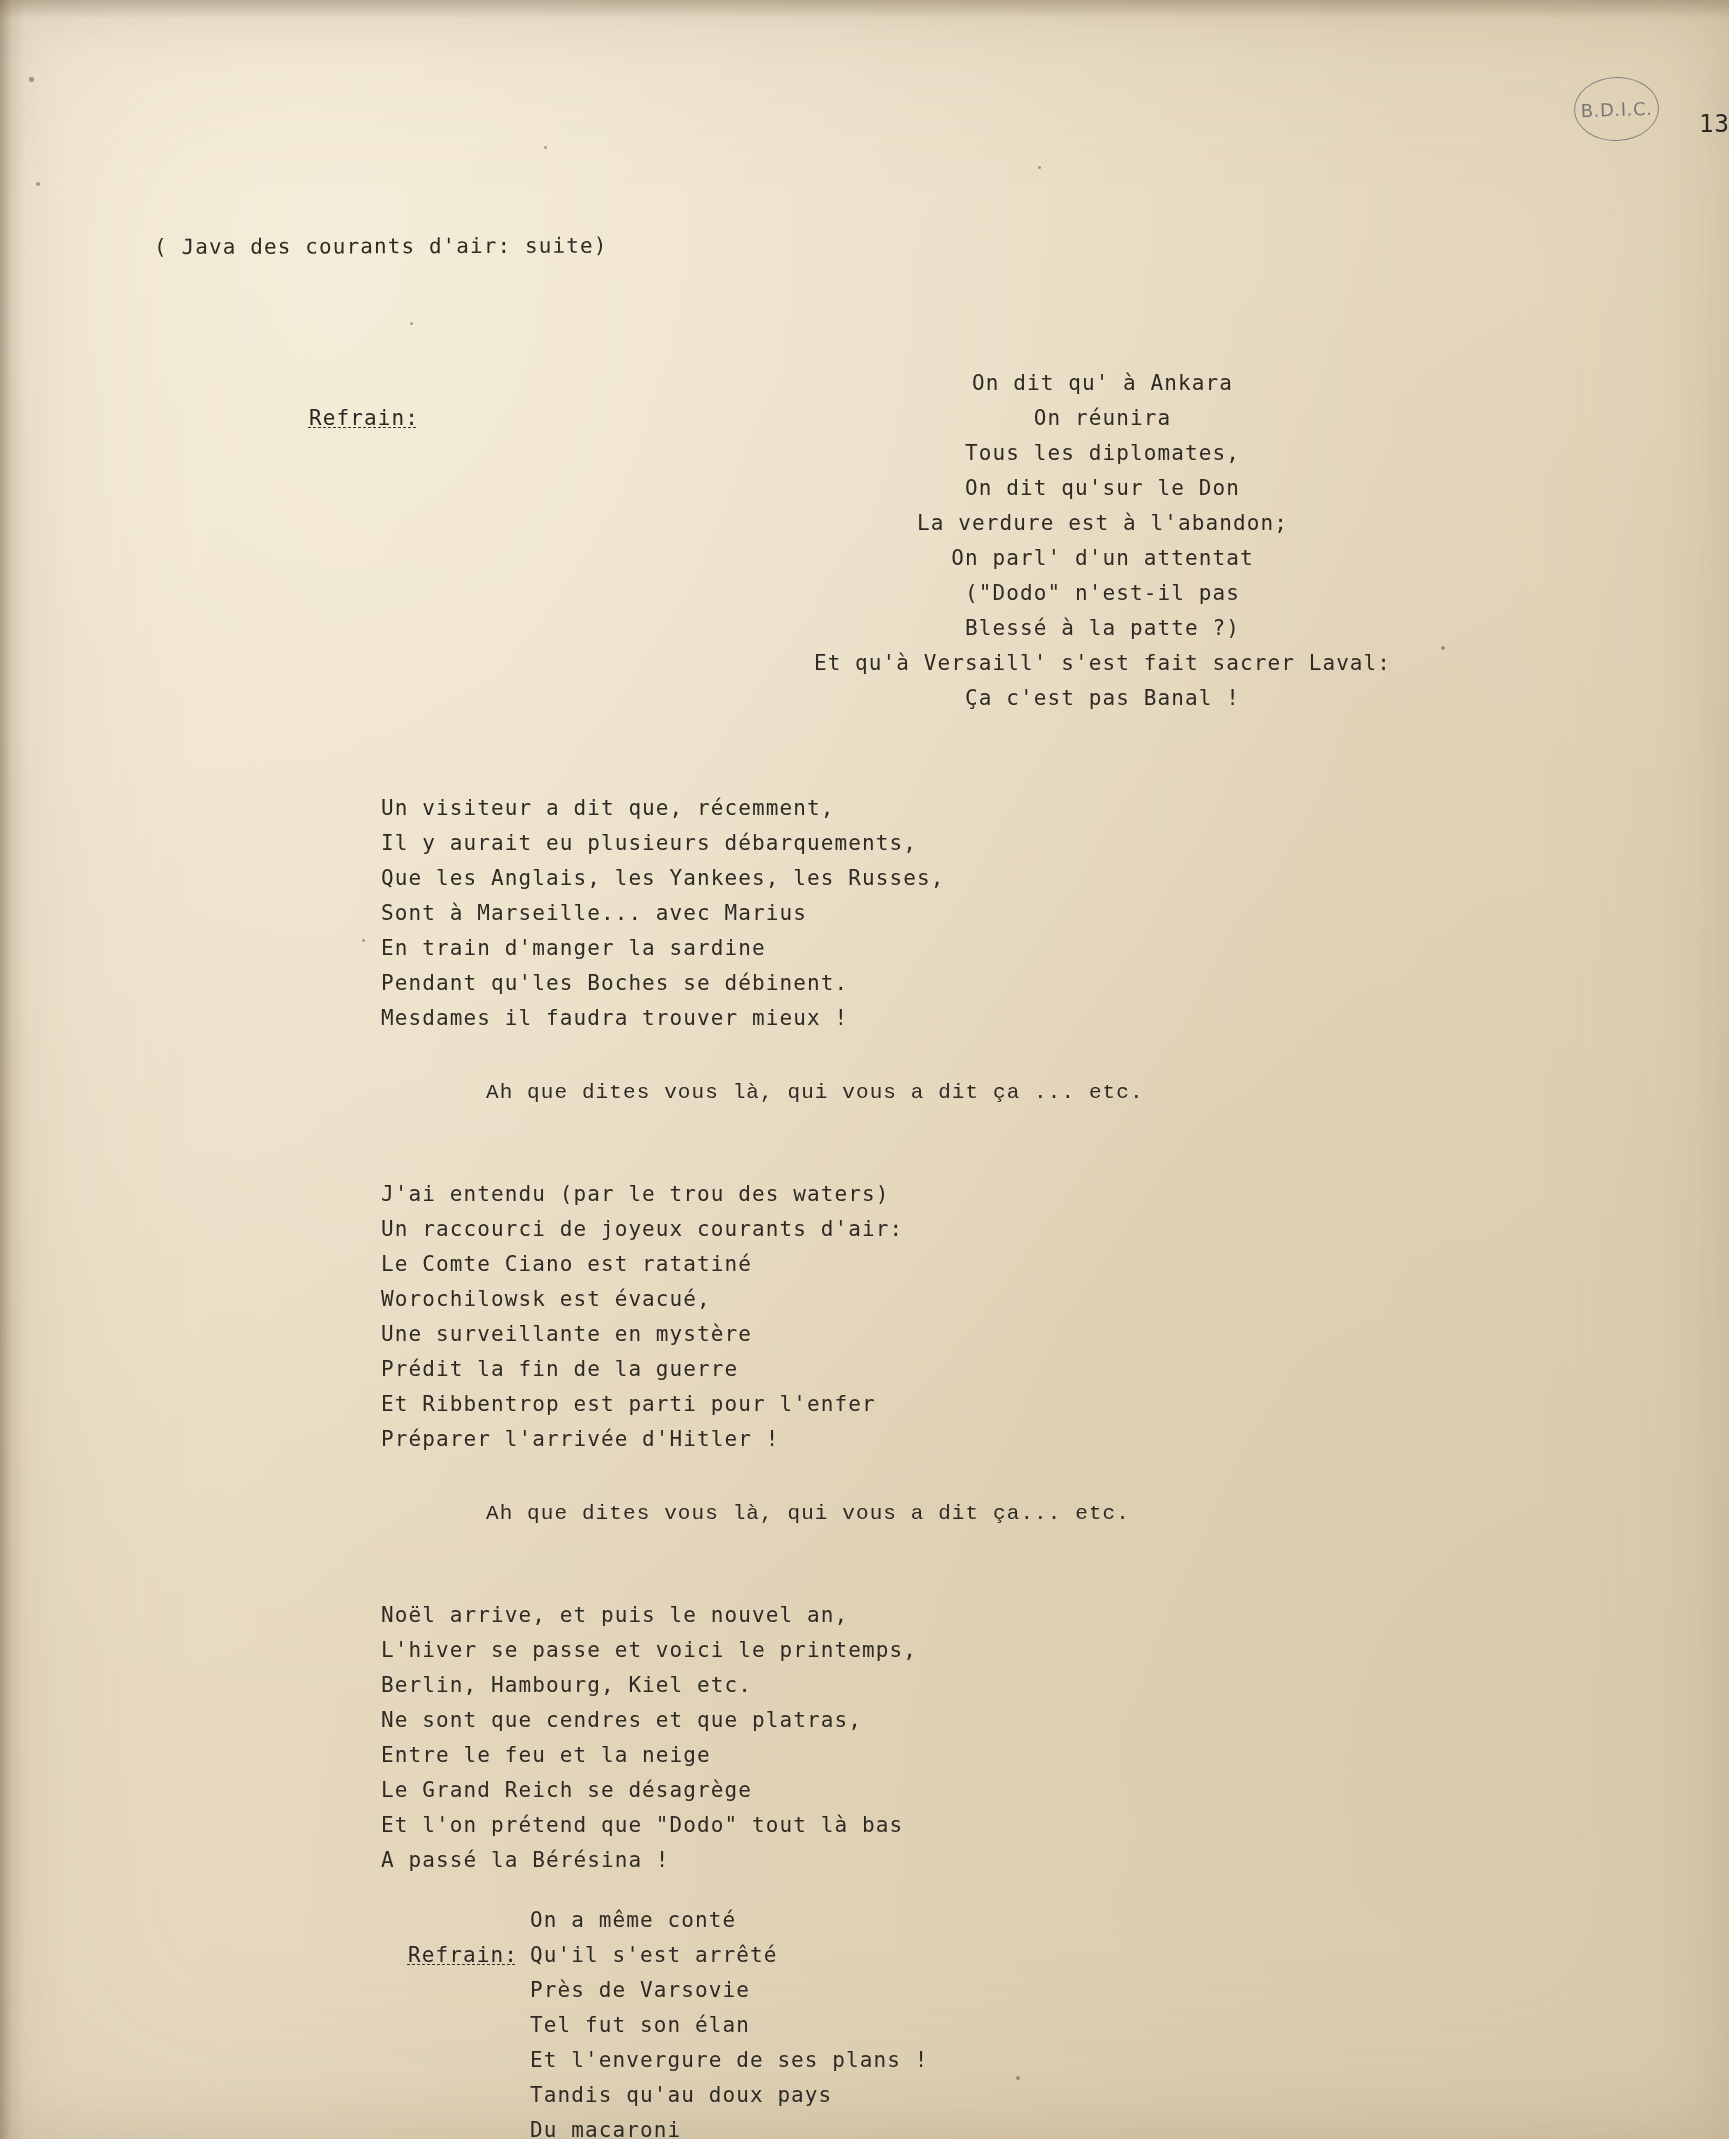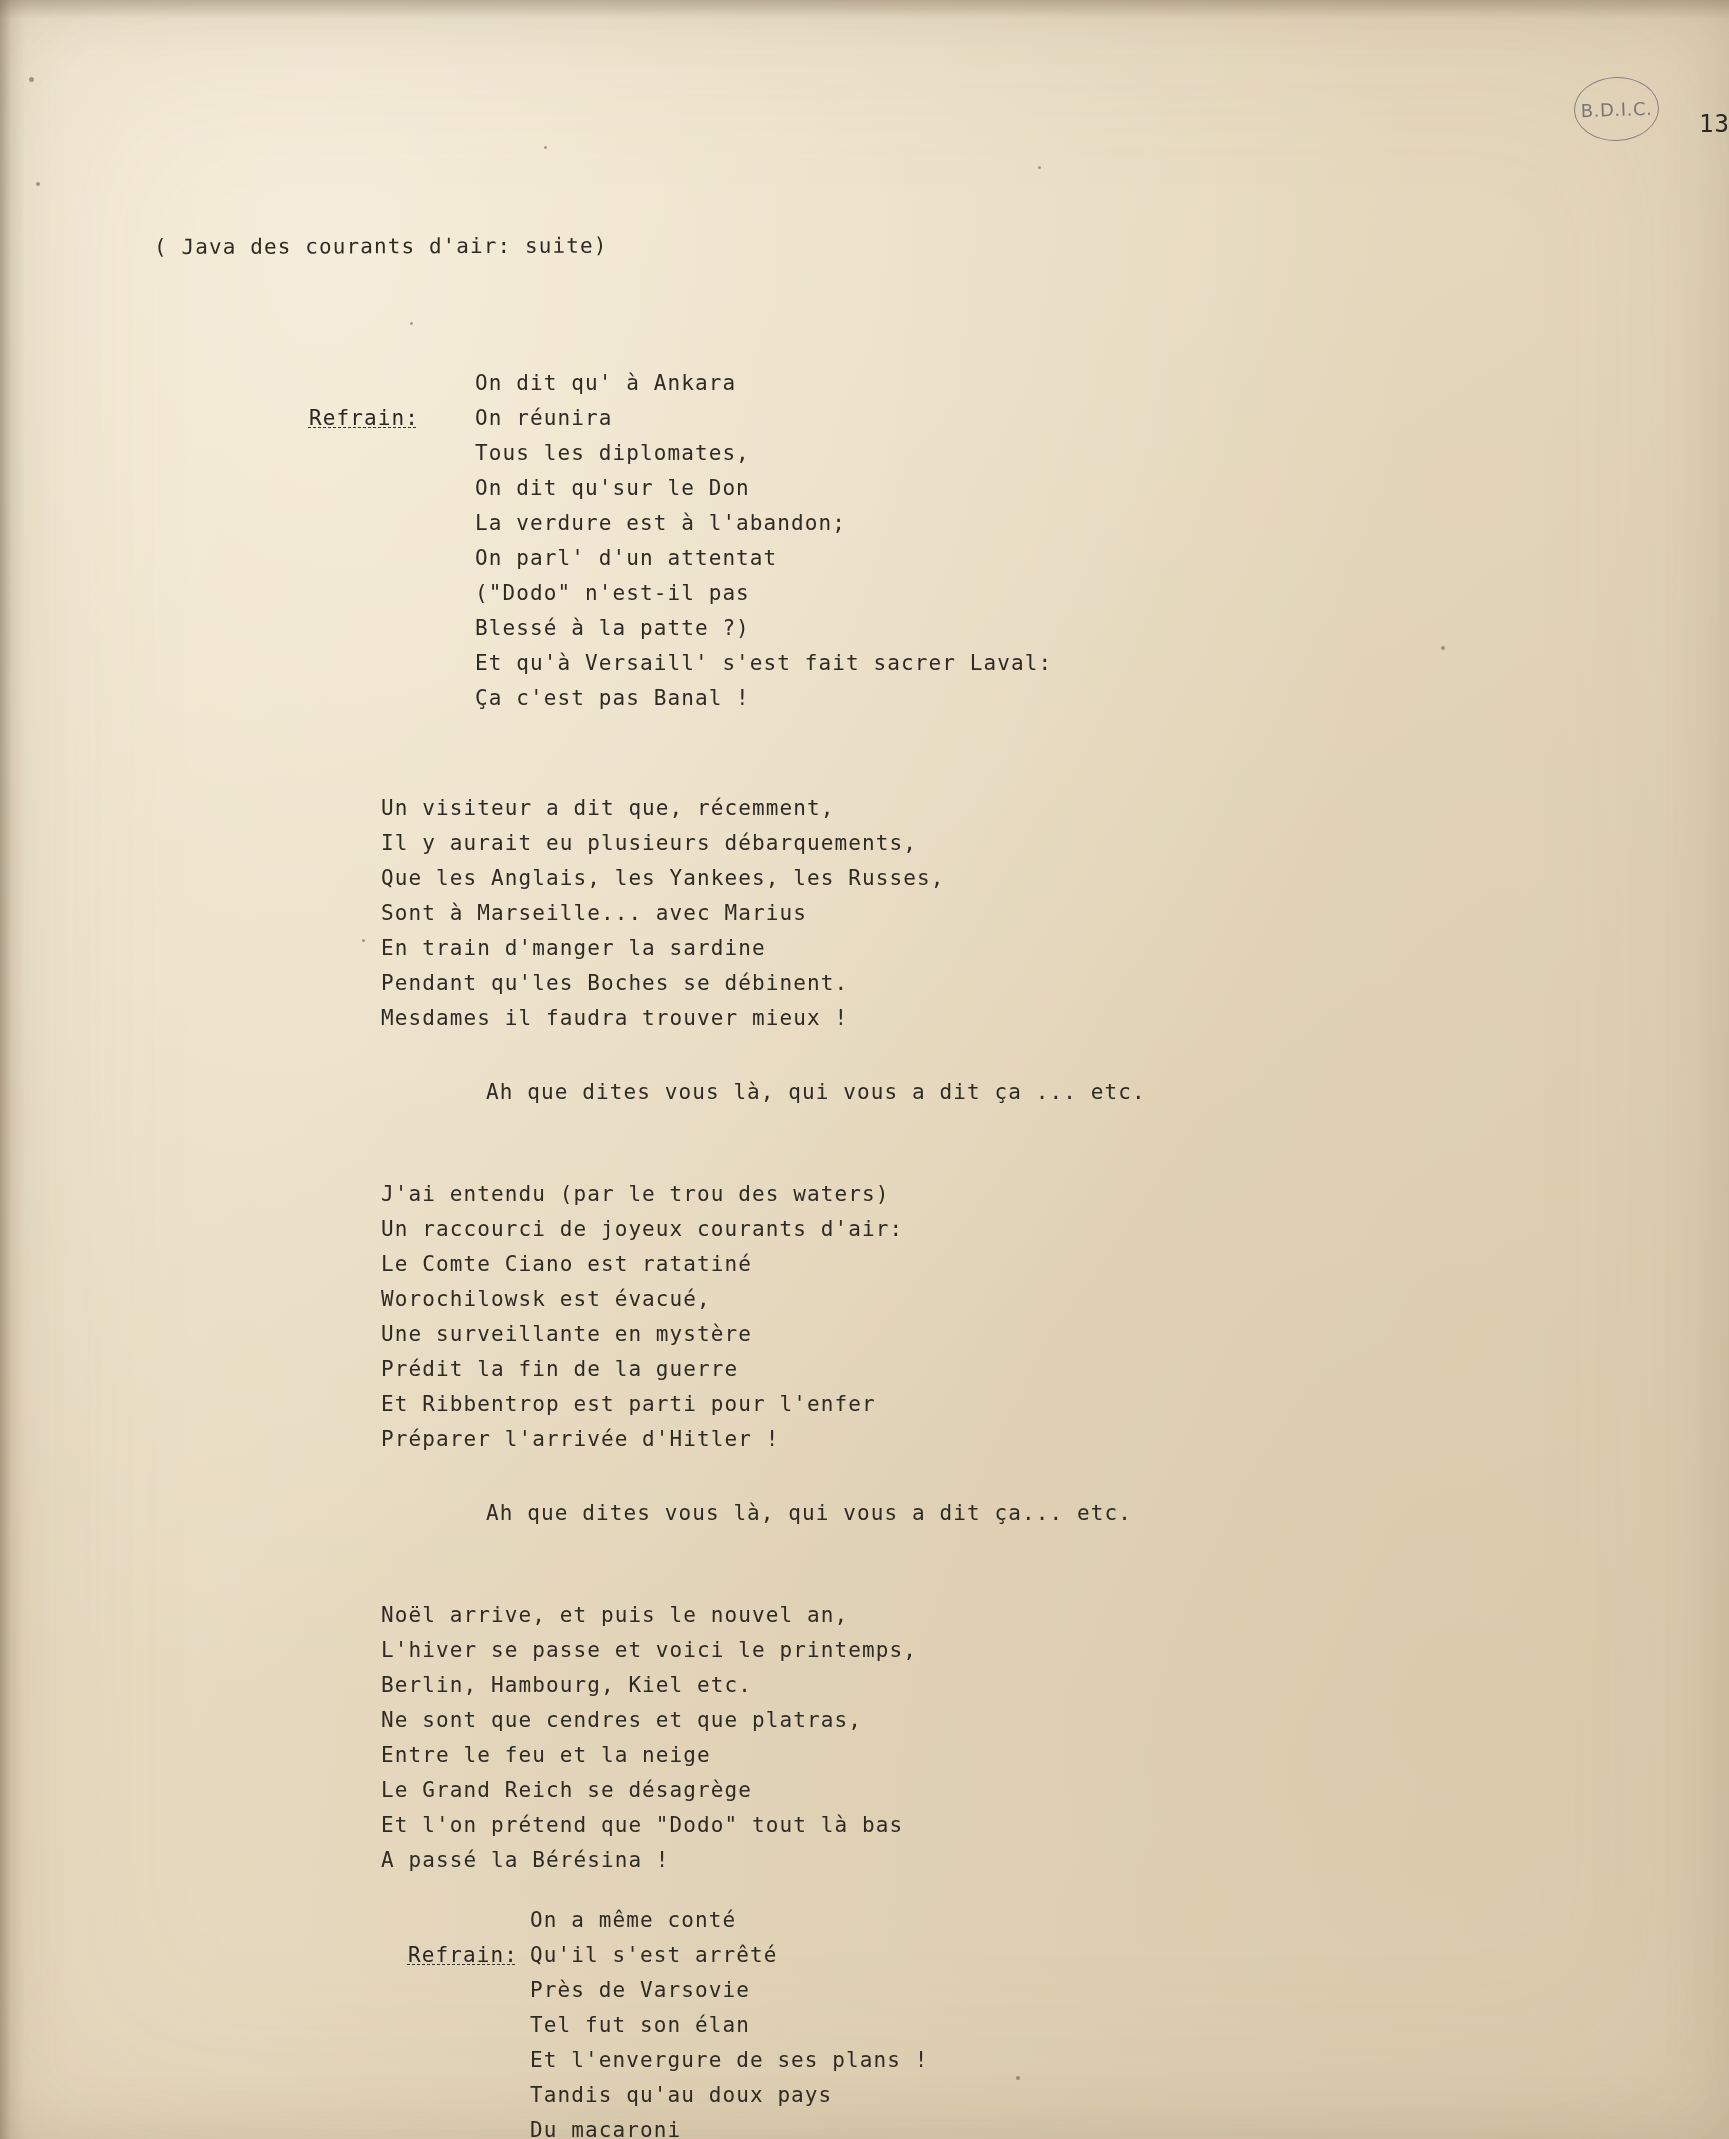--- a/index.html
+++ b/index.html
@@ -114,23 +114,23 @@
   .refrain-label .txt { position: relative; }
   .refrain-label .txt::after {
     content: "";
     position: absolute;
     left: -1.1px;
     right: 3.3px;
     bottom: 2.2px;
     border-bottom: 1.7px dashed #3a342c;
   }
 
-  .indent-refrain { margin-left: 475px; }
+  .indent-refrain { margin-left: 475px; text-align: center; }
   .indent-verse   { margin-left: 381px; margin-top: 28px; }
-  .indent-echo    { margin-left: 486px; }
+  .indent-echo    { margin-left: 486px; font-family: Liberation Mono, monospace; }
   .indent-refrain2{ margin-left: 530px; }
 
   .gap-sm { height: 25.4px; }
   .gap-md { height: 39px; }
   .gap-lg { height: 47px; }
 
   .tilt { display: block; transform: rotate(-0.18deg); transform-origin: left center; }
 </style>
 </head>
 <body>

